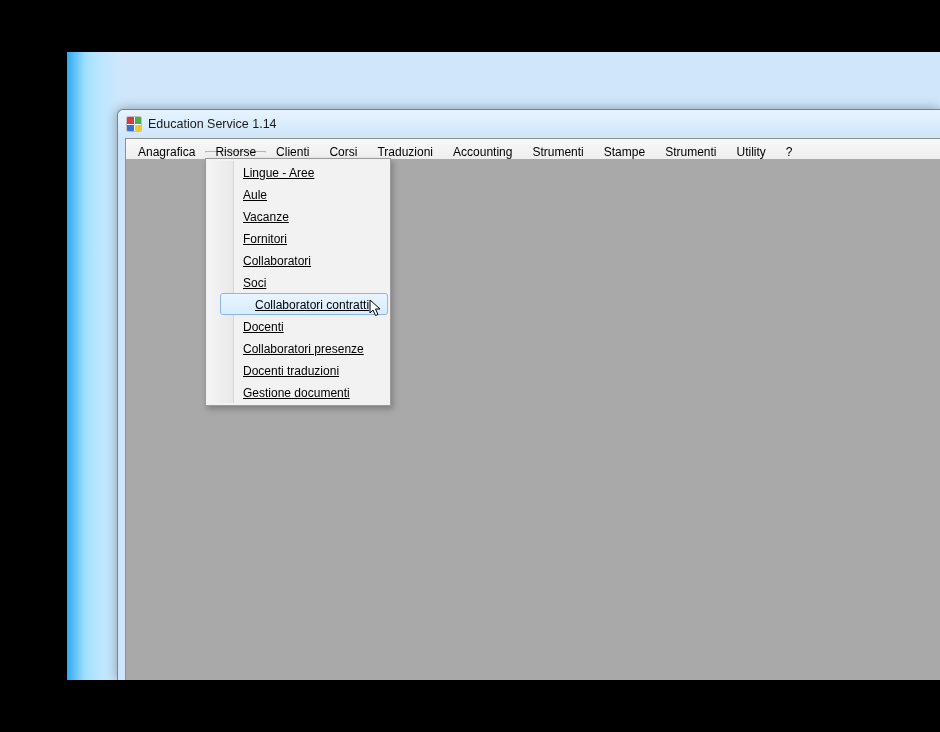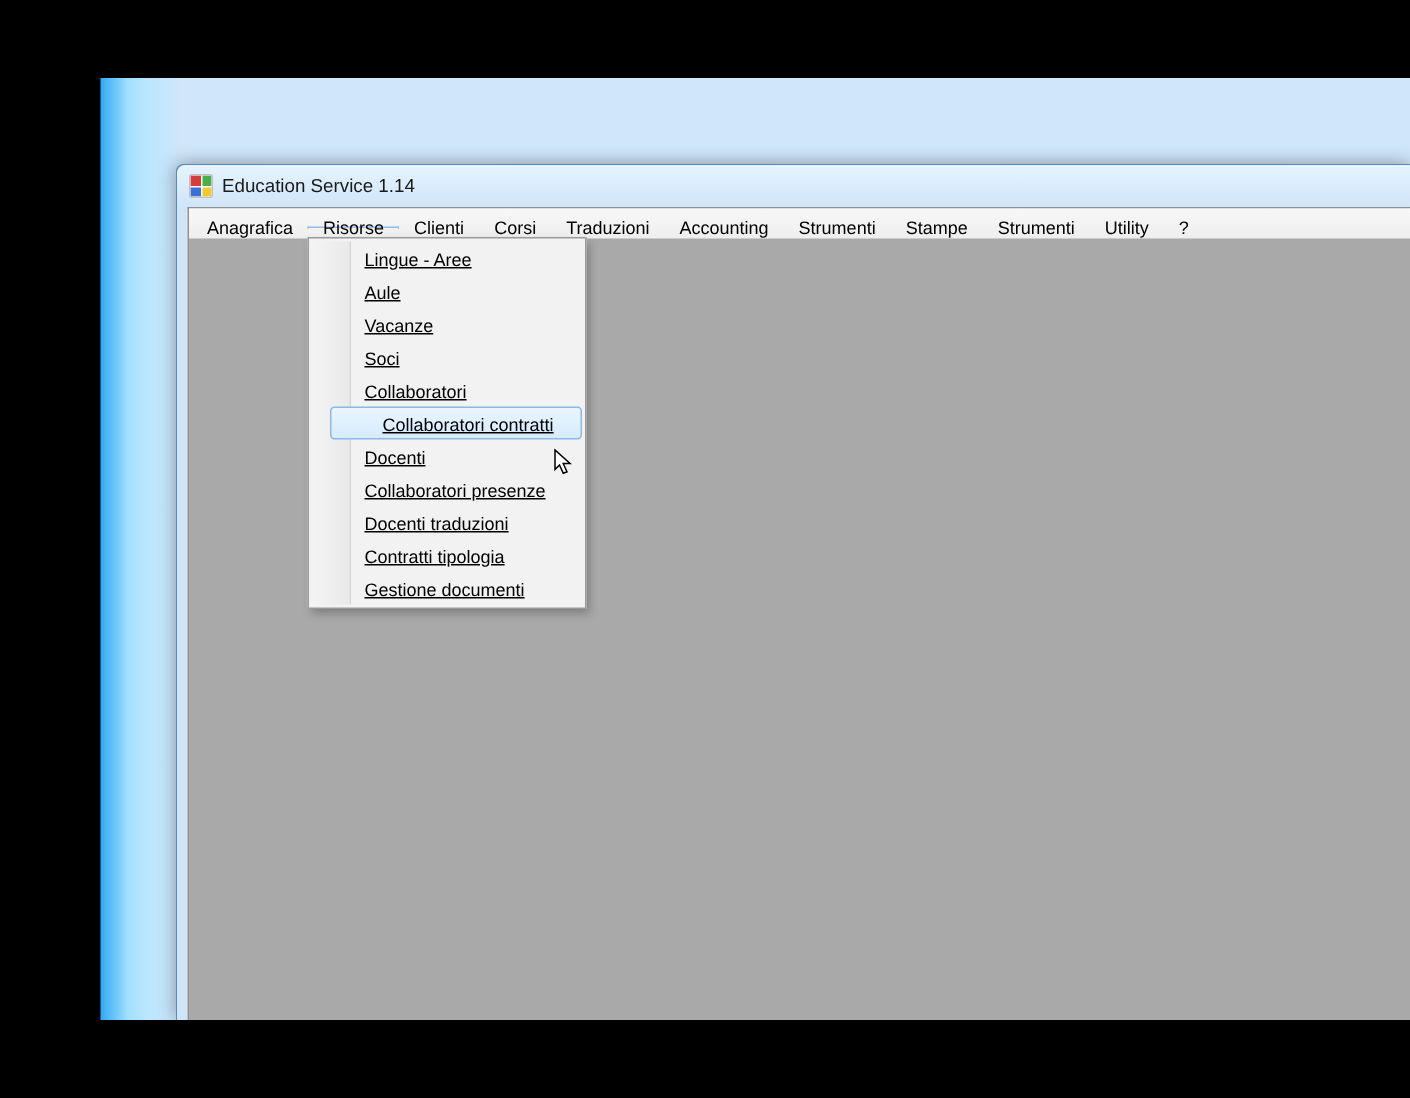--- a/index.html
+++ b/index.html
@@ -191,27 +191,27 @@
         </div>
 
         <div class="workspace"></div>
 
         <div class="dropdown" id="dropdown" style="left: 79px; top: 19px; width: 186px;">
           <div class="dd-iconcol"></div>
           <div class="dropdown-inner">
             <div class="dd-item">Lingue - Aree</div>
             <div class="dd-item">Aule</div>
             <div class="dd-item">Vacanze</div>
+            <div class="dd-item">Fornitori</div>
+            <div class="dd-item">Collaboratori</div>
             <div class="dd-item">Soci</div>
-            <div class="dd-item">Collaboratori</div>
             <div class="dd-item hover" id="hover-item">Collaboratori contratti</div>
             <div class="dd-item">Docenti</div>
             <div class="dd-item">Collaboratori presenze</div>
             <div class="dd-item">Docenti traduzioni</div>
-            <div class="dd-item">Contratti tipologia</div>
             <div class="dd-item">Gestione documenti</div>
           </div>
         </div>
 
         <svg class="cursor" id="cursor" viewBox="0 0 14 20" style="left: 243px; top: 160px;">
           <path d="M1 1 L1 14 L4 11 L6.5 16.5 L9 15.5 L6.5 10 L11 10 Z" fill="#fff" stroke="#000" stroke-width="1"></path>
         </svg>
 
       </div>
 

